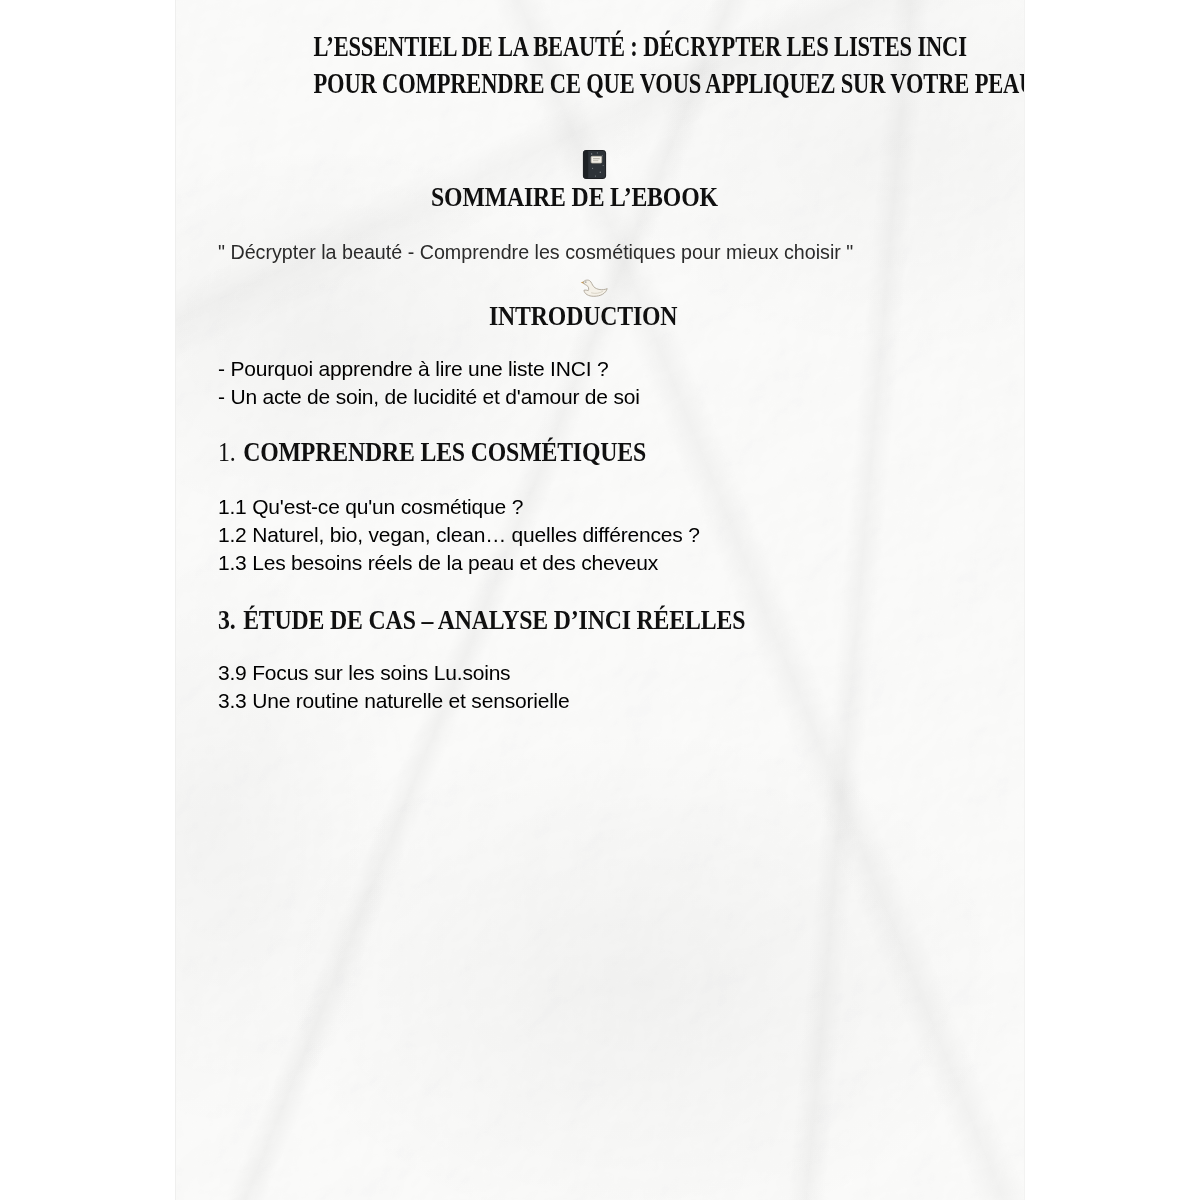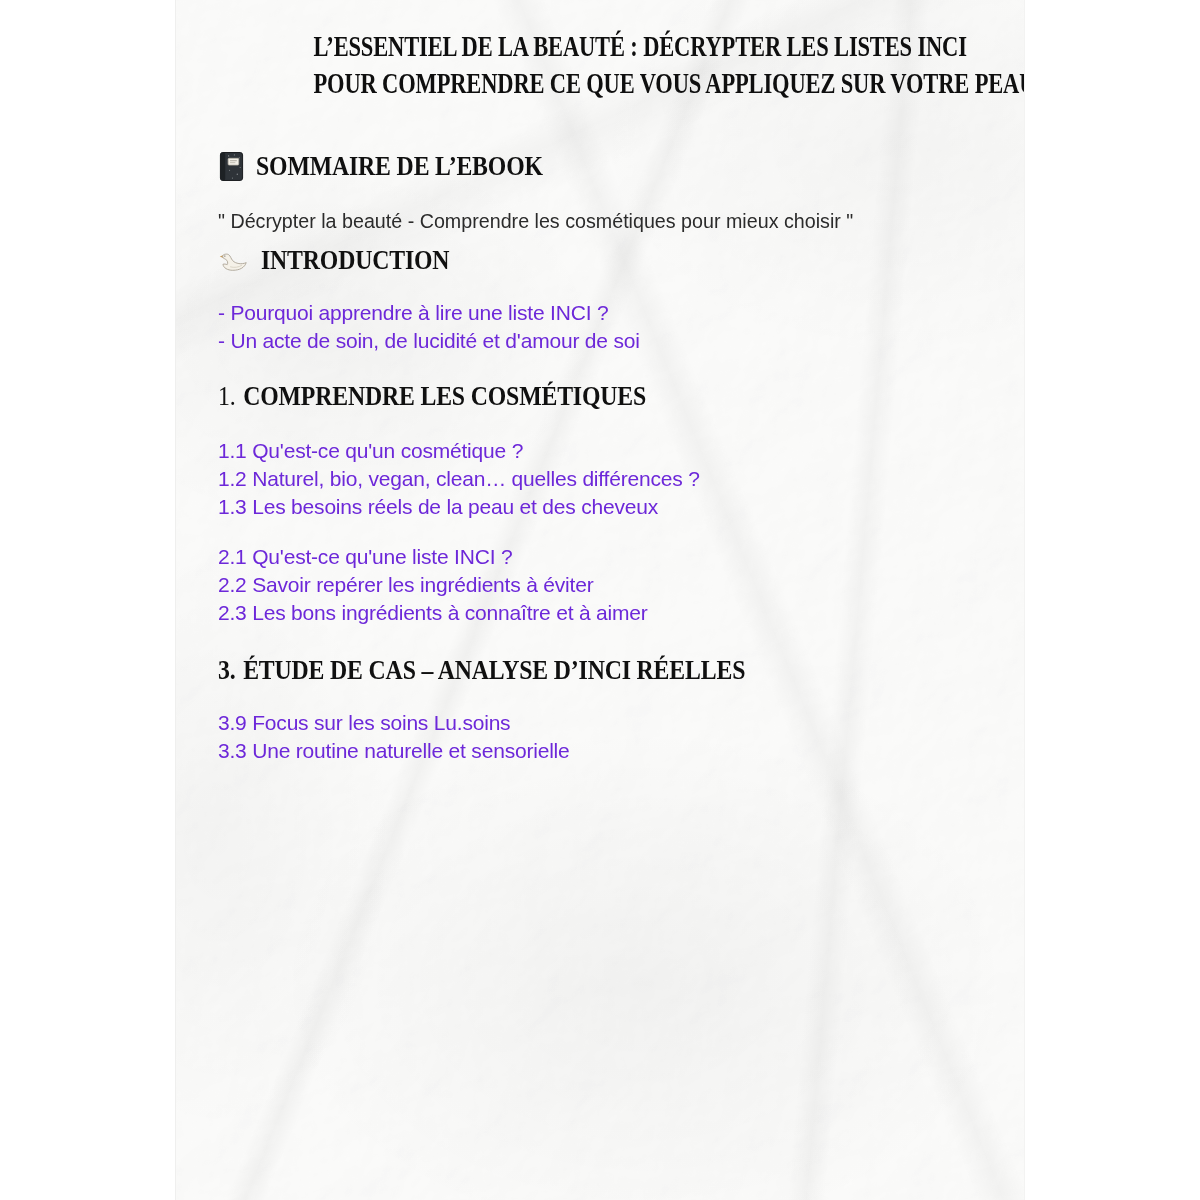--- a/index.html
+++ b/index.html
@@ -39,21 +39,21 @@
   .title{
     margin:0;padding-top:27px;
     font-family:"Liberation Serif", serif;
     font-weight:700;color:#0f0f0f;
     font-size:30px;line-height:37px;
     text-align:center;
   }
   .tline{white-space:nowrap;transform:scaleX(0.75);transform-origin:50% 50%;letter-spacing:-0.2px;}
 
   .h2row,.h3row{display:flex;align-items:center;}
-  .h2row{margin-top:48px;}
+  .h2row{margin-top:48px;flex-direction:column;}
   .h2row.intro{margin-top:8px;}
   .icon{flex:0 0 auto;margin-right:11px;display:inline-flex;align-items:center;}
   .h2text,.h3text{
     font-family:"Liberation Serif", serif;
     font-weight:700;color:#101010;
     font-size:28px;line-height:34px;
     white-space:nowrap;
     display:inline-block;
     transform:scaleX(0.85);transform-origin:0 50%;
     letter-spacing:-0.2px;
@@ -62,21 +62,21 @@
   .secnum.light{font-weight:400;}
   .h3row{margin-top:26px;}
 
   .quote{
     margin:24px 0 0 0;
     font-size:20.5px;line-height:28px;color:#2b2b2b;
     white-space:nowrap;
     transform:scaleX(0.96);transform-origin:0 50%;
   }
   .items{margin-top:22px;}
-  .items p{margin:0;font-size:21px;line-height:28px;color:#6d28d9;letter-spacing:-0.2px;}
+  .items p{margin:0;font-size:21px;line-height:28px;color:#000000;letter-spacing:-0.2px;}
   .sec1 .items{margin-top:24px;}
   .sec1 .h3row{margin-top:24px;}
 </style>
 </head>
 <body>
 
 <div class="canvas">
   <div class="page">
 
     <svg class="texture" width="850" height="1200" xmlns="http://www.w3.org/2000/svg">
@@ -150,25 +150,20 @@
           <span class="h3text"><span class="secnum light">1.</span><span>COMPRENDRE LES COSMÉTIQUES</span></span>
         </div>
         <div class="items">
           <p>1.1 Qu'est-ce qu'un cosmétique ?</p>
           <p>1.2 Naturel, bio, vegan, clean… quelles différences ?</p>
           <p>1.3 Les besoins réels de la peau et des cheveux</p>
         </div>
       </div>
 
       <div class="section">
-        <div class="items">
-          <p>2.1 Qu'est-ce qu'une liste INCI ?</p>
-          <p>2.2 Savoir repérer les ingrédients à éviter</p>
-          <p>2.3 Les bons ingrédients à connaître et à aimer</p>
-        </div>
       </div>
 
       <div class="section">
         <div class="h3row">
           <span class="h3text"><span class="secnum">3.</span><span>ÉTUDE DE CAS – ANALYSE D’INCI RÉELLES</span></span>
         </div>
         <div class="items">
           <p>3.9 Focus sur les soins Lu.soins</p>
           <p>3.3 Une routine naturelle et sensorielle</p>
         </div>

